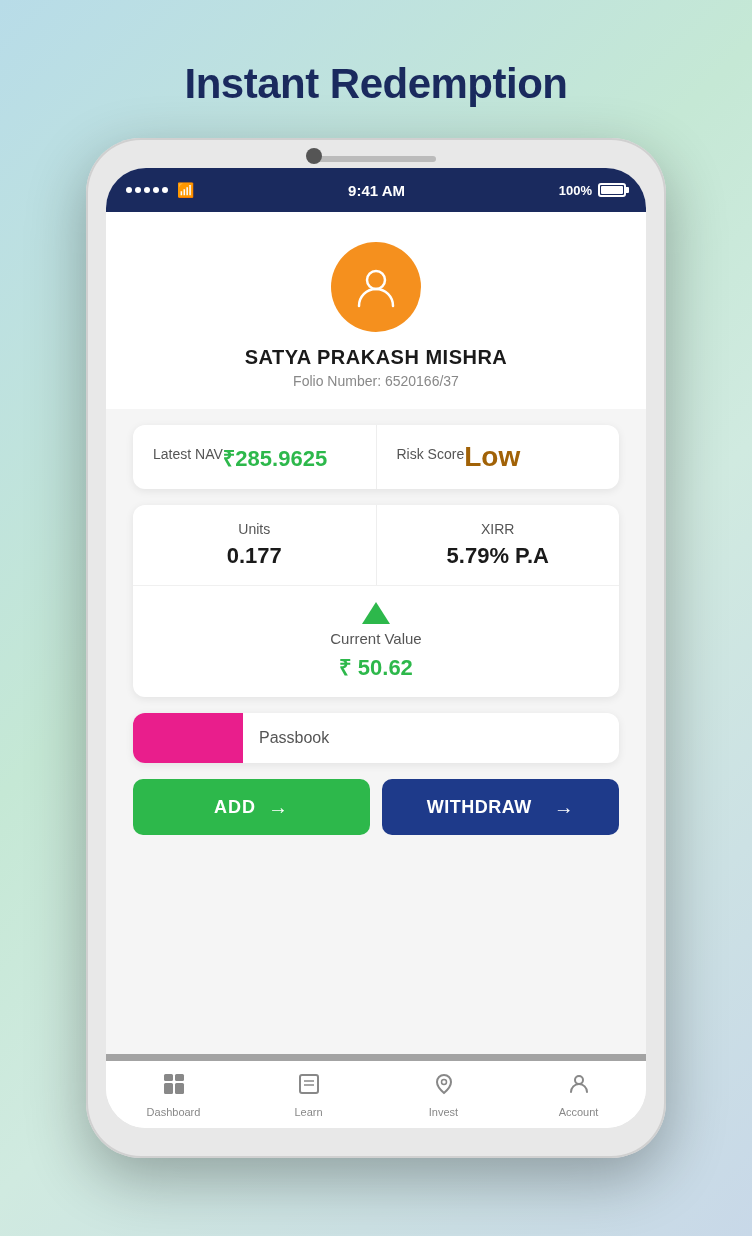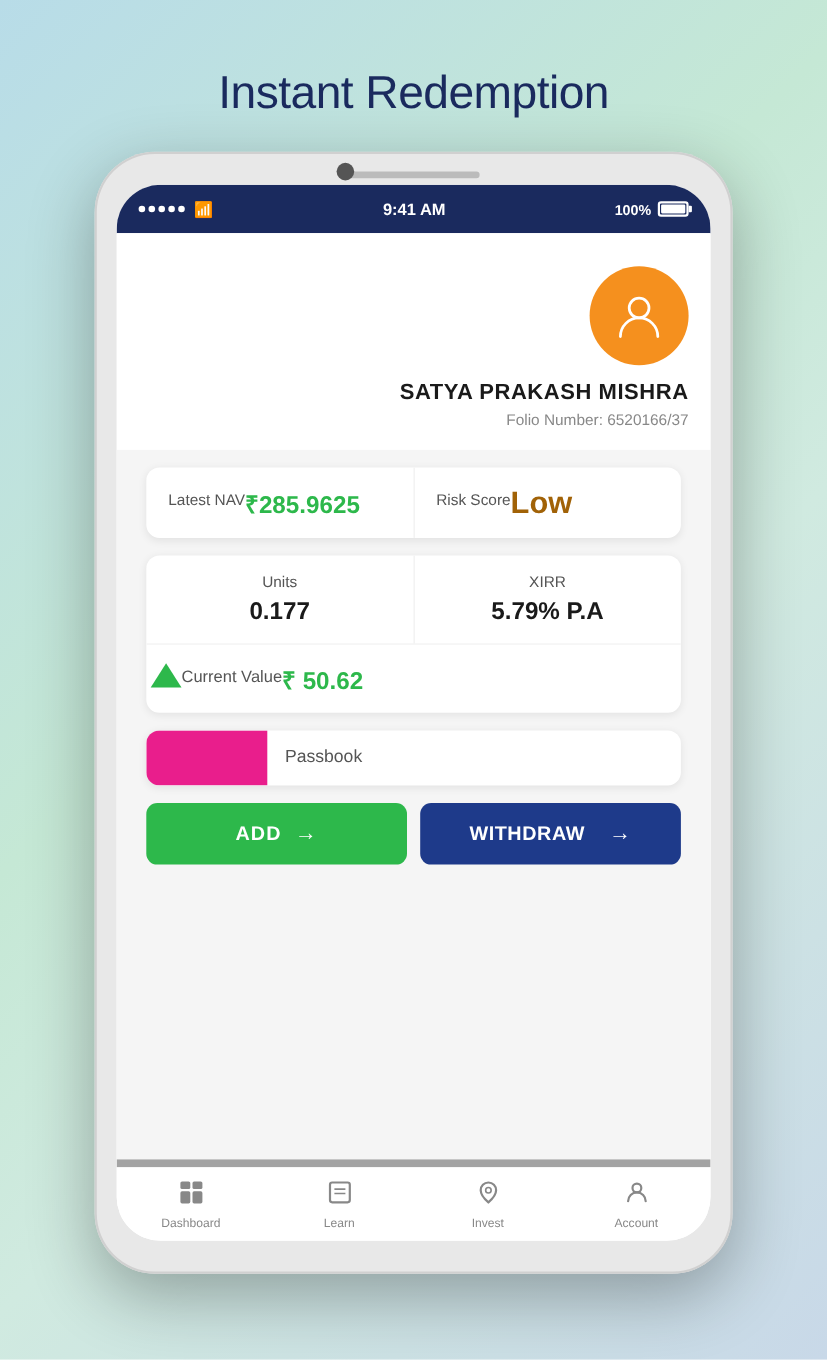--- a/index.html
+++ b/index.html
@@ -9,21 +9,21 @@
       background: linear-gradient(135deg, #b8dce8 0%, #c5e8d5 40%, #d0eae0 60%, #c8d8e8 100%);
       display: flex;
       flex-direction: column;
       align-items: center;
       font-family: -apple-system, BlinkMacSystemFont, 'Helvetica Neue', Arial, sans-serif;
       overflow: hidden;
       position: relative;
     }
     .page-title {
       font-size: 42px;
-      font-weight: 400;
+      font-weight: 700;
       color: #1a2a5e;
       margin-top: 60px;
       margin-bottom: 30px;
       letter-spacing: -0.5px;
       text-align: right;
     }
     
     .phone-frame {
       width: 580px;
       height: 1020px;
@@ -154,21 +154,21 @@
       flex-direction: column;
       align-items: center;
       padding-bottom: 0;
     }
     
     .profile-section {
       background: white;
       width: 100%;
       display: flex;
       flex-direction: column;
-      align-items: flex-end;
+      align-items: center;
       padding: 30px 20px 20px;
     }
     .avatar-circle {
       width: 90px;
       height: 90px;
       background: #f5901e;
       border-radius: 50%;
       display: flex;
       align-items: center;
       justify-content: center;
@@ -245,21 +245,21 @@
       border-right: 1px solid #eee;
     }
     .units-value, .xirr-value {
       font-size: 22px;
       font-weight: 700;
       color: #1a1a1a;
     }
     .current-value-section {
       padding: 16px 4px;
       display: flex;
-      flex-direction: row;
+      flex-direction: column;
       align-items: center;
     }
     .triangle-up {
       width: 0;
       height: 0;
       border-left: 14px solid transparent;
       border-right: 14px solid transparent;
       border-bottom: 22px solid #2db84b;
       margin-bottom: 6px;
     }

